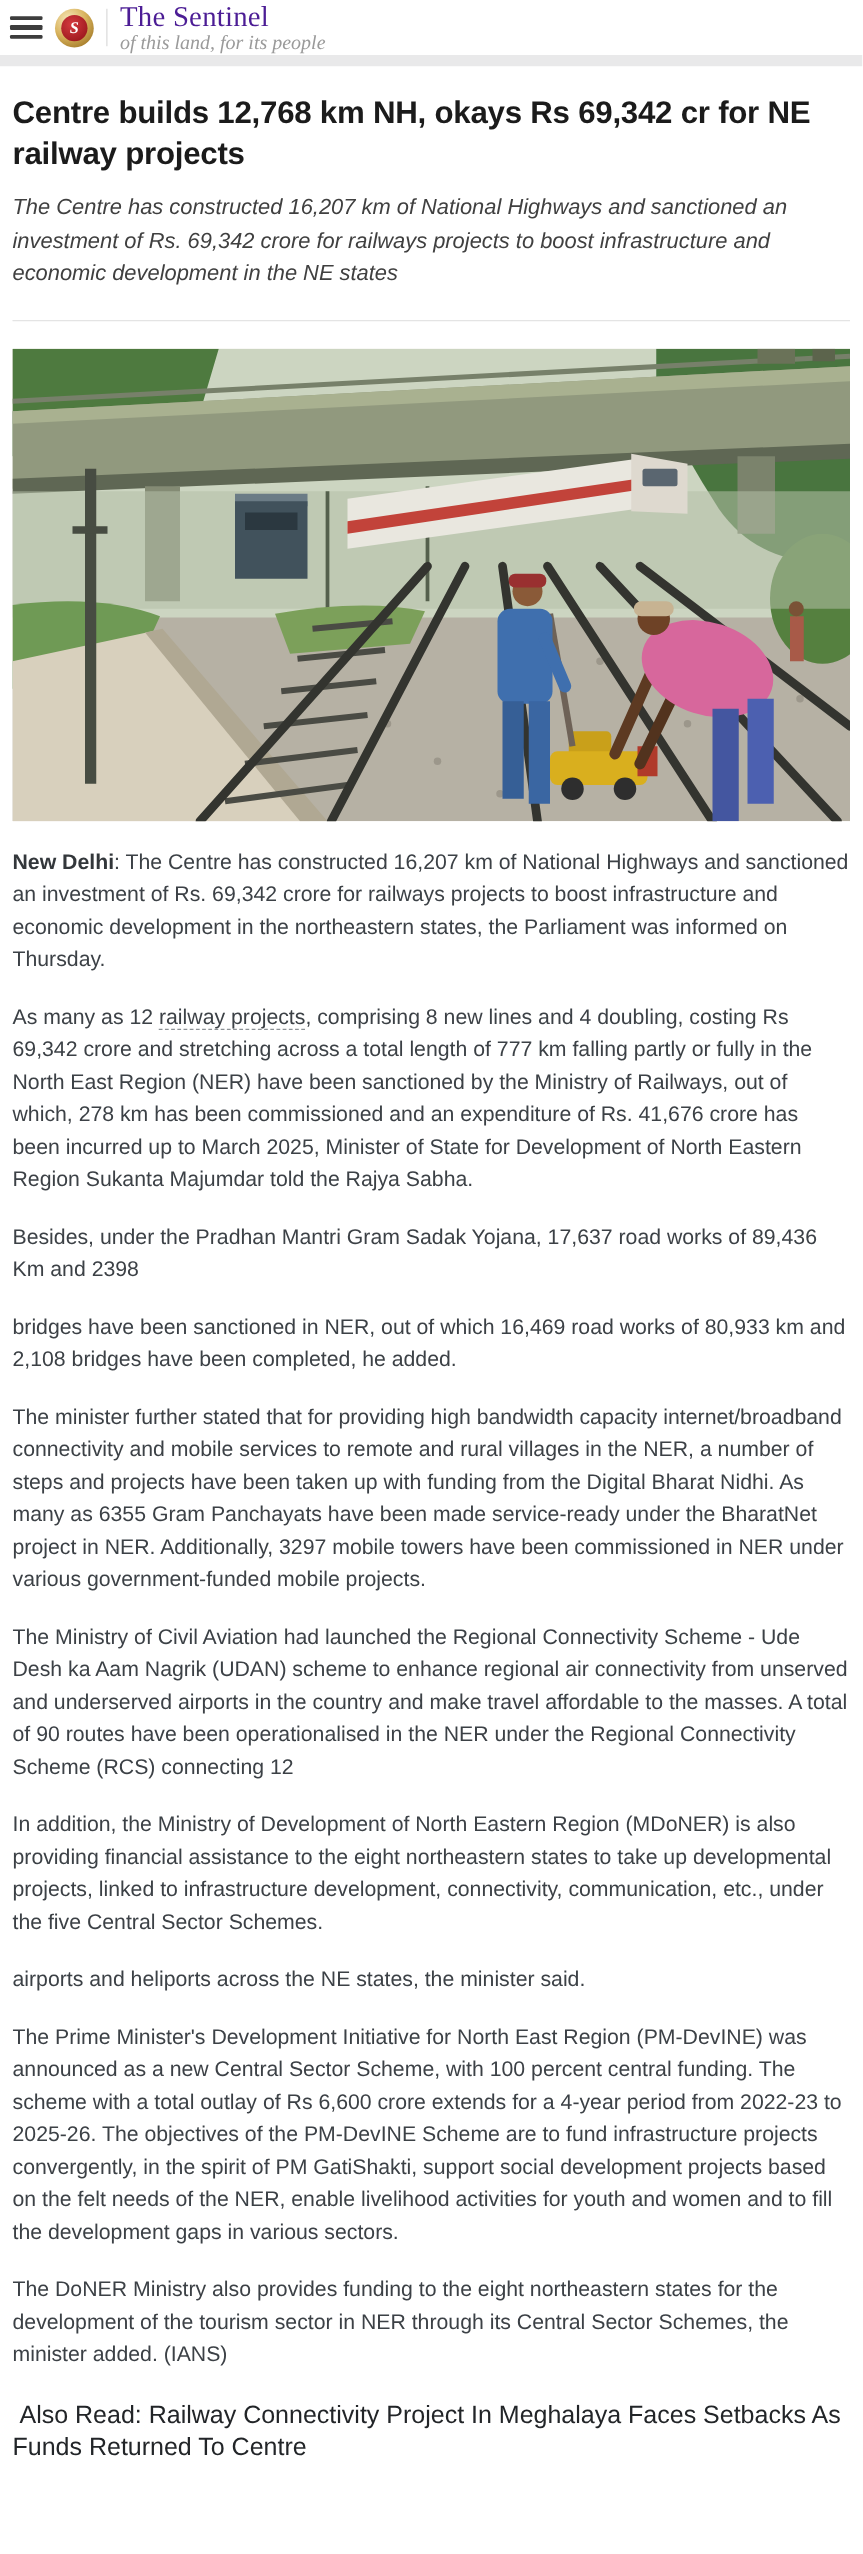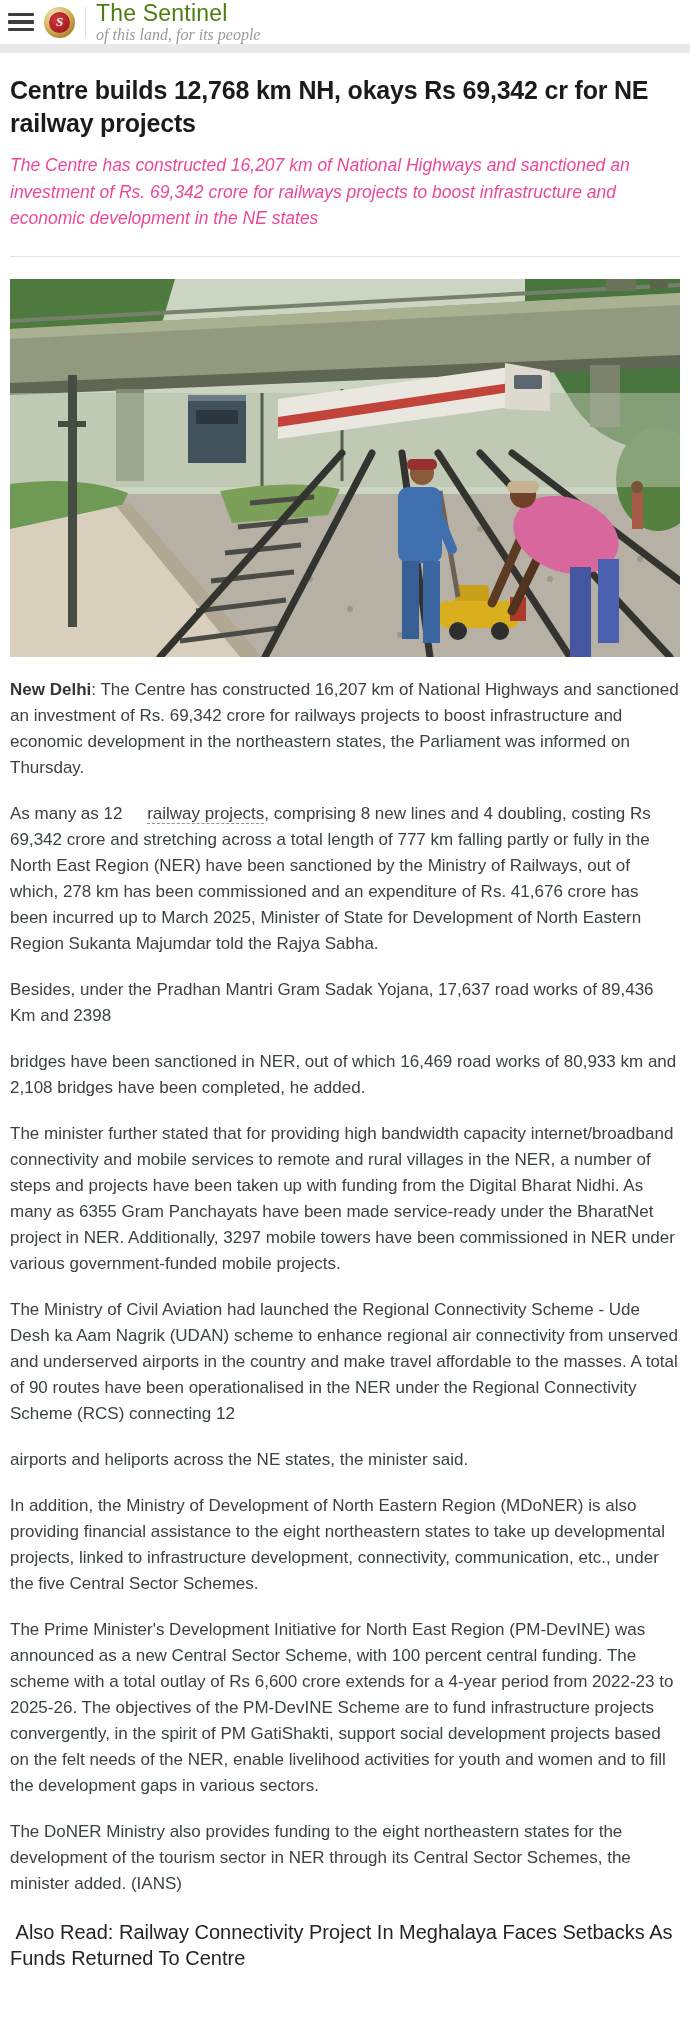--- a/index.html
+++ b/index.html
@@ -31,48 +31,48 @@
   .logo-inner {
     width:21px; height:21px; border-radius:50%;
     background:radial-gradient(circle at 40% 35%, #d43a3f, #a01a20 75%);
     color:#fff; font-family:"Liberation Serif","DejaVu Serif",serif;
     font-style:italic; font-weight:bold; font-size:13px;
     display:flex; align-items:center; justify-content:center;
   }
   .brand-sep { width:1px; height:30px; background:#dcdcdc; margin:0 10px; }
   .brand { cursor:pointer; line-height:1; }
   .brand-title {
-    font-family:Liberation Sans, sans-serif;
-    font-size:23px; color:#4d7c0f; letter-spacing:.2px;
+    font-family:Liberation Serif, serif;
+    font-size:23px; color:#4c1d95; letter-spacing:.2px;
   }
   .brand-tagline {
     font-family:"Liberation Serif","DejaVu Serif",serif;
     font-style:italic; font-size:16px; color:#9a9a9a; margin-top:2px;
   }
   .header-gap { height:9px; background:#e9e9ea; }
   
   .content { padding:0 10px; }
   .headline {
     margin:21px 0 12px 0;
     font-size:25px; font-weight:700; line-height:1.32;
     color:#1b1b1b; letter-spacing:-0.2px;
   }
   .summary {
     margin:0; font-style:italic;
-    font-size:17.5px; line-height:1.52; color:#ec4899;
+    font-size:17.5px; line-height:1.52; color:#404040;
   }
   .divider { border:none; border-top:1px solid #e4e4e4; margin:24px 0 0 0; }
   .published { margin:12px 0 0 0; font-size:14.5px; color:#70757a; }
   .hero-wrap { margin-top:22px; }
   .hero-wrap svg { display:block; width:670px; height:378px; }
   .body-p { margin:20px 0 0 0; font-size:17px; line-height:26px; color:#3c4146; }
   .body-p b { color:#33373b;text-align:right; }
   .tag-link {
     color:inherit; text-decoration:none;
-    border-bottom:1px dashed #8d9296; cursor:pointer;margin-left:20px;
+    border-bottom:1px dashed #8d9296; cursor:pointer;
   }
   .also-read { margin:22px 0 26px 0; font-size:20px; line-height:26px; }
   .also-read a { color:#222528; text-decoration:none; cursor:pointer; }
 </style>
 </head>
 <body>
 
 <div class="header">
   <div class="menu-btn">
     <i></i>
@@ -201,20 +201,20 @@
   </div>
 
   <p class="body-p"><b>New Delhi</b><span>: The Centre has constructed 16,207 km of National Highways and sanctioned an investment of Rs. 69,342 crore for railways projects to boost infrastructure and economic development in the northeastern states, the Parliament was informed on Thursday.</span></p>
 
   <p class="body-p"><span>As many as 12 </span><a class="tag-link">railway projects</a><span>, comprising 8 new lines and 4 doubling, costing Rs 69,342 crore and stretching across a total length of 777 km falling partly or fully in the North East Region (NER) have been sanctioned by the Ministry of Railways, out of which, 278 km has been commissioned and an expenditure of Rs. 41,676 crore has been incurred up to March 2025, Minister of State for Development of North Eastern Region Sukanta Majumdar told the Rajya Sabha.</span></p>
 
   <p class="body-p">Besides, under the Pradhan Mantri Gram Sadak Yojana, 17,637 road works of 89,436 Km and 2398</p>
   <p class="body-p">bridges have been sanctioned in NER, out of which 16,469 road works of 80,933 km and 2,108 bridges have been completed, he added.</p>
   <p class="body-p">The minister further stated that for providing high bandwidth capacity internet/broadband connectivity and mobile services to remote and rural villages in the NER, a number of steps and projects have been taken up with funding from the Digital Bharat Nidhi. As many as 6355 Gram  Panchayats have been made service-ready under the BharatNet project in NER. Additionally, 3297 mobile towers have been commissioned in NER under various government-funded mobile projects.</p>
   <p class="body-p">The Ministry of Civil Aviation had launched the Regional Connectivity Scheme - Ude Desh ka Aam  Nagrik (UDAN) scheme to enhance regional air connectivity from unserved and underserved  airports in the country and make travel affordable to the masses. A total of 90 routes have been operationalised in the NER under the Regional Connectivity Scheme (RCS) connecting 12</p>
+  <p class="body-p">In addition, the Ministry of Development of North Eastern Region (MDoNER) is also providing financial assistance to the eight northeastern states to take up developmental projects, linked to infrastructure development, connectivity, communication, etc., under the five Central Sector Schemes.</p>
   <p class="body-p">airports and heliports across the NE states, the minister said.</p>
-  <p class="body-p">In addition, the Ministry of Development of North Eastern Region (MDoNER) is also providing financial assistance to the eight northeastern states to take up developmental projects, linked to infrastructure development, connectivity, communication, etc., under the five Central Sector Schemes.</p>
   <p class="body-p">The Prime Minister's Development Initiative for North East Region (PM-DevINE) was announced as a new Central Sector Scheme, with 100 percent central funding. The scheme with a total outlay of Rs 6,600 crore extends for a 4-year period from 2022-23 to 2025-26. The objectives of the PM-DevINE Scheme are to fund infrastructure projects convergently, in the spirit of PM GatiShakti, support social development projects based on the felt needs of the NER, enable livelihood activities for youth and women and to fill the development gaps in various sectors.</p>
   <p class="body-p">The DoNER Ministry also provides funding to the eight northeastern states for the development of the tourism sector in NER through its Central Sector Schemes, the minister added. (IANS)</p>
 
   <p class="also-read">&nbsp;<a><span>Also Read: </span><span>Railway Connectivity Project In Meghalaya Faces Setbacks As Funds Returned To Centre</span></a></p>
 
 </div>
 
 </body></html>

